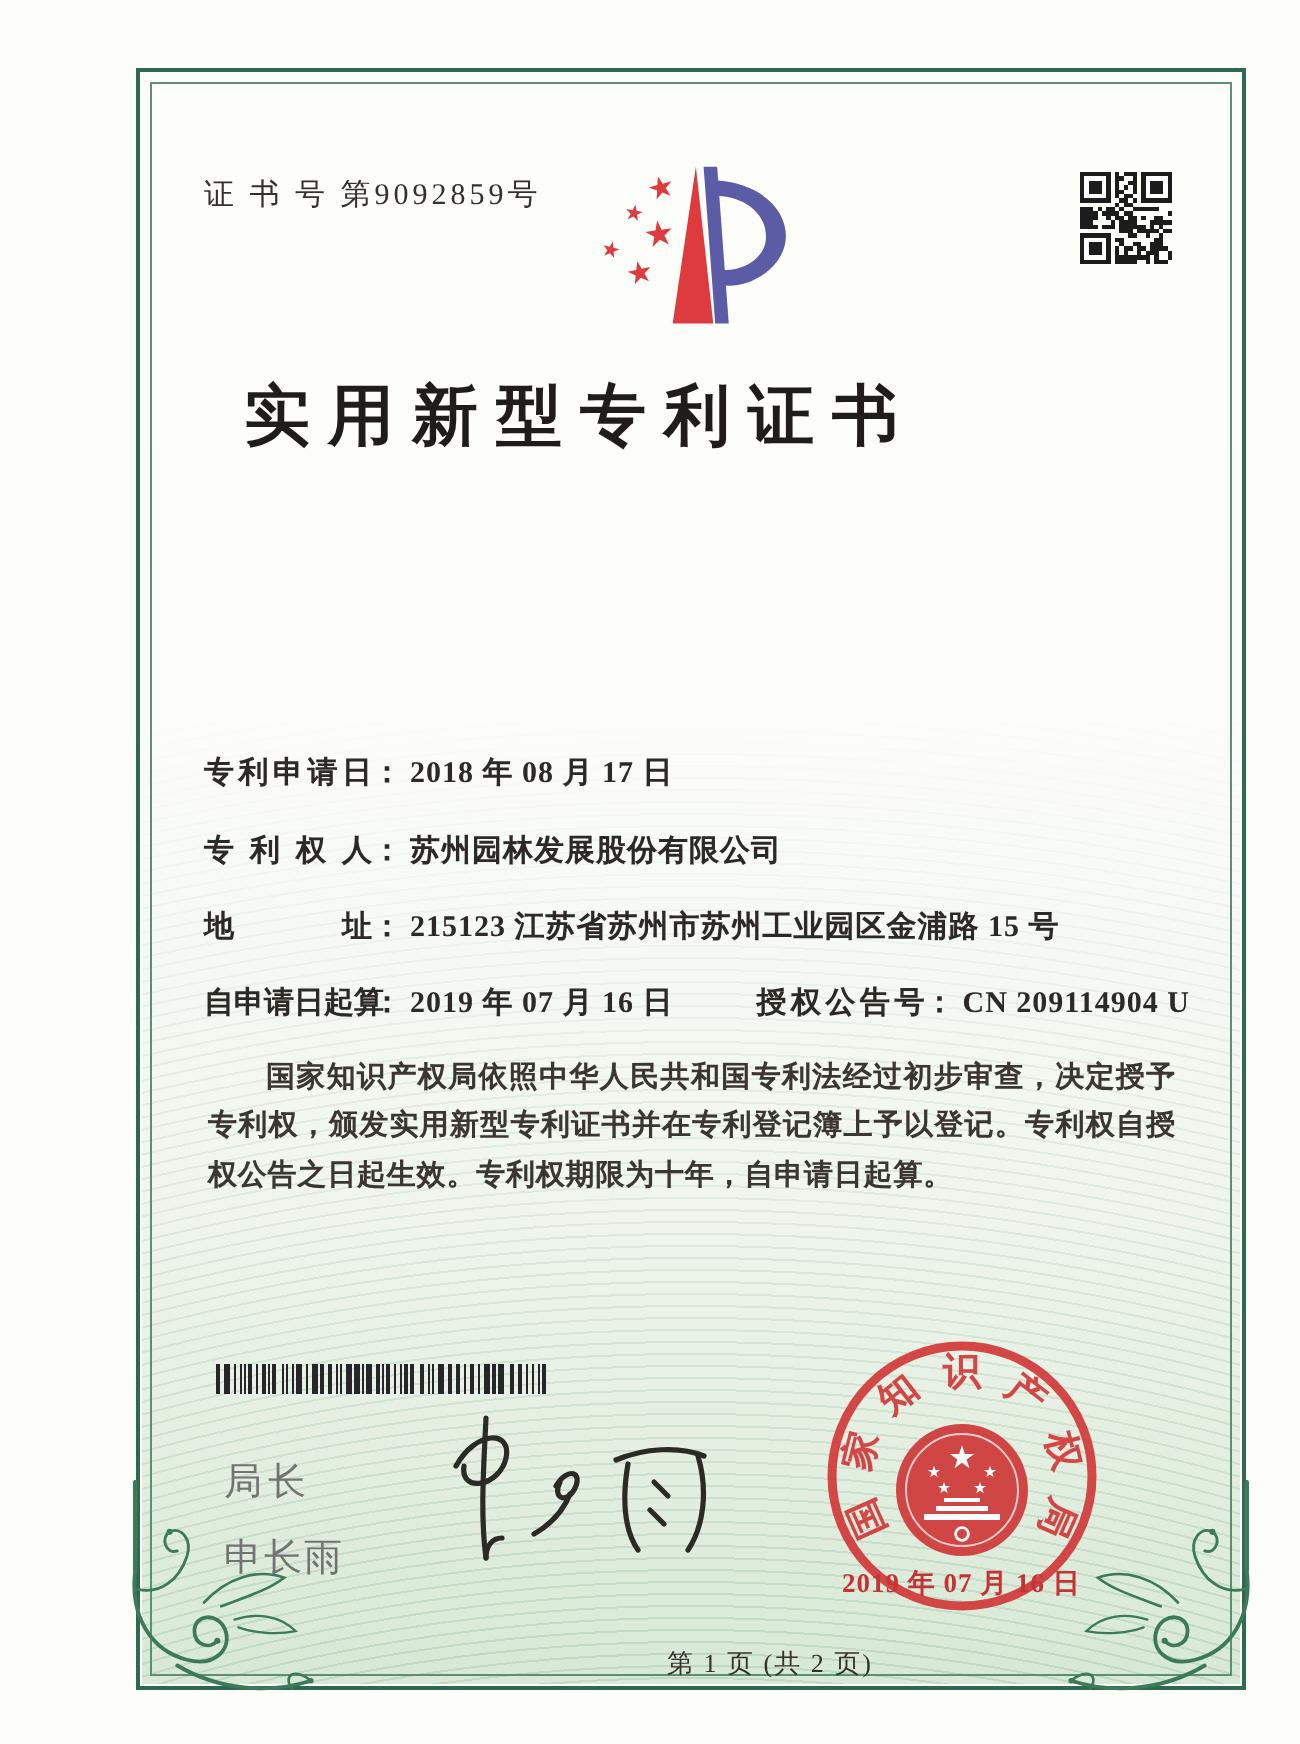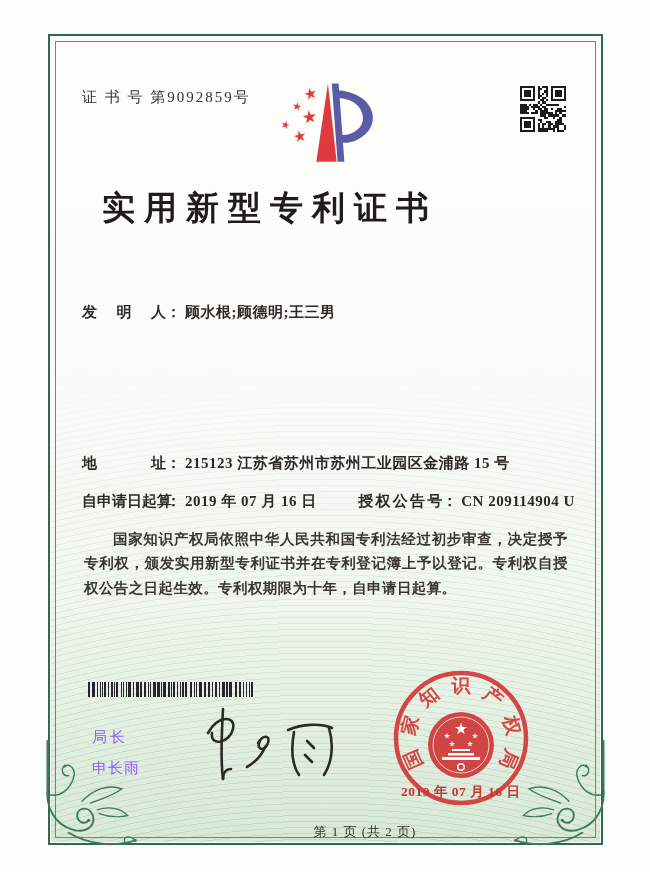--- a/index.html
+++ b/index.html
@@ -2,21 +2,21 @@
 <html><head>
 <meta charset="utf-8">
 <style>
   html,body{margin:0;padding:0;}
   body{
     width:650px;height:872px;position:relative;overflow:hidden;
     background:#fdfdfa;
     font-family:"Liberation Serif","DejaVu Serif",serif;
     color:#2f2b28;
   }
-  .page{position:absolute;inset:0;}
+  .page{position:absolute;inset:0;margin-left:20px;}
   
   .border-outer{
     position:absolute;left:48px;top:34px;width:555px;height:811px;
     border:2.5px solid #2e6a50;box-sizing:border-box;
   }
   .border-inner{
     position:absolute;left:55px;top:41px;width:541px;height:797px;
     border:1px solid #5d8f77;box-sizing:border-box;
   }
   
@@ -49,21 +49,21 @@
   .flabel{display:inline-block;width:84px;text-align:justify;text-align-last:justify;vertical-align:bottom;}
   .fcolon{display:inline-block;margin:0 4px 0 0;}
   .fvalue{letter-spacing:0.5px;}
   .body-text{
     position:absolute;left:84px;top:527px;width:484px;
     font-size:14.5px;line-height:24.4px;color:#3b362f;
     letter-spacing:0.4px;text-align:justify;font-weight:bold;
   }
   .body-text p{margin:0;text-indent:2em;}
   .barcode{position:absolute;left:88px;top:682px;width:168px;height:15px;}
-  .signer{position:absolute;left:92px;top:728px;font-size:15px;letter-spacing:3px;color:#8b5cf6;}
+  .signer{position:absolute;left:92px;top:728px;font-size:19px;letter-spacing:3px;color:#737373;}
   .signer .line2{margin-top:12px;letter-spacing:1px;}
   .signature{position:absolute;left:192px;top:703px;width:150px;height:84px;}
   .seal{position:absolute;left:386px;top:662px;width:150px;height:155px;opacity:0.93;}
   .seal-date{
     position:absolute;left:401px;top:783px;width:130px;
     font-size:13.5px;font-weight:600;color:#c53434;letter-spacing:0.5px;white-space:nowrap;
   }
   .footer{
     position:absolute;left:0;top:823px;width:650px;text-align:center;
     font-size:13px;color:#35302c;letter-spacing:1px;padding-left:40px;
@@ -279,22 +279,25 @@
       <rect x="14" y="0" width="7" height="7" fill="#1c1c1c"></rect>
       <rect x="15" y="1" width="5" height="5" fill="#ffffff"></rect>
       <rect x="16" y="2" width="3" height="3" fill="#1c1c1c"></rect>
       <rect x="0" y="14" width="7" height="7" fill="#1c1c1c"></rect>
       <rect x="1" y="15" width="5" height="5" fill="#ffffff"></rect>
       <rect x="2" y="16" width="3" height="3" fill="#1c1c1c"></rect>
     </svg>
 
   <div class="title">实用新型专利证书</div>
 
-  <div class="frow" style="left:82px;top:303px">
-    <span class="flabel">发明人</span><span class="fcolon">：</span><span class="fvalue">顾水根;顾德明;王三男</span>
+  <div class="frow" style="left:82px;top:377px">
+    <span class="flabel">专利申请日</span><span class="fcolon">：</span><span class="fvalue">2018 年 08 月 17 日</span>
+  </div>
+  <div class="frow" style="left:82px;top:416px">
+    <span class="flabel">专利权人</span><span class="fcolon">：</span><span class="fvalue">苏州园林发展股份有限公司</span>
   </div>
   <div class="frow" style="left:82px;top:454px">
     <span class="flabel">地址</span><span class="fcolon">：</span><span class="fvalue">215123 江苏省苏州市苏州工业园区金浦路 15 号</span>
   </div>
   <div class="frow" style="left:82px;top:492px">
     <span class="flabel">自申请日起算</span><span class="fcolon">：</span><span class="fvalue">2019 年 07 月 16 日</span>
     <span style="display:inline-block;width:34px"></span>
     <span class="flabel">授权公告号</span><span class="fcolon">：</span><span class="fvalue">CN 209114904 U</span>
   </div>
 

